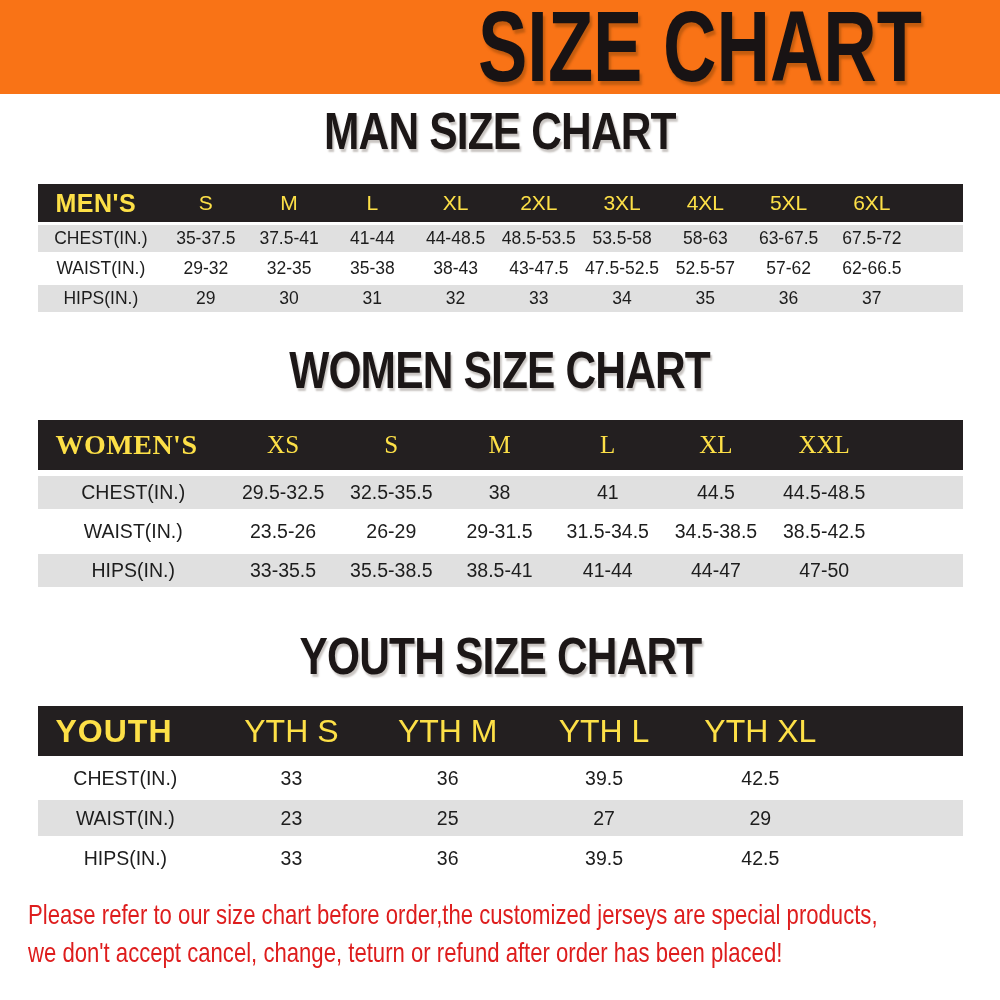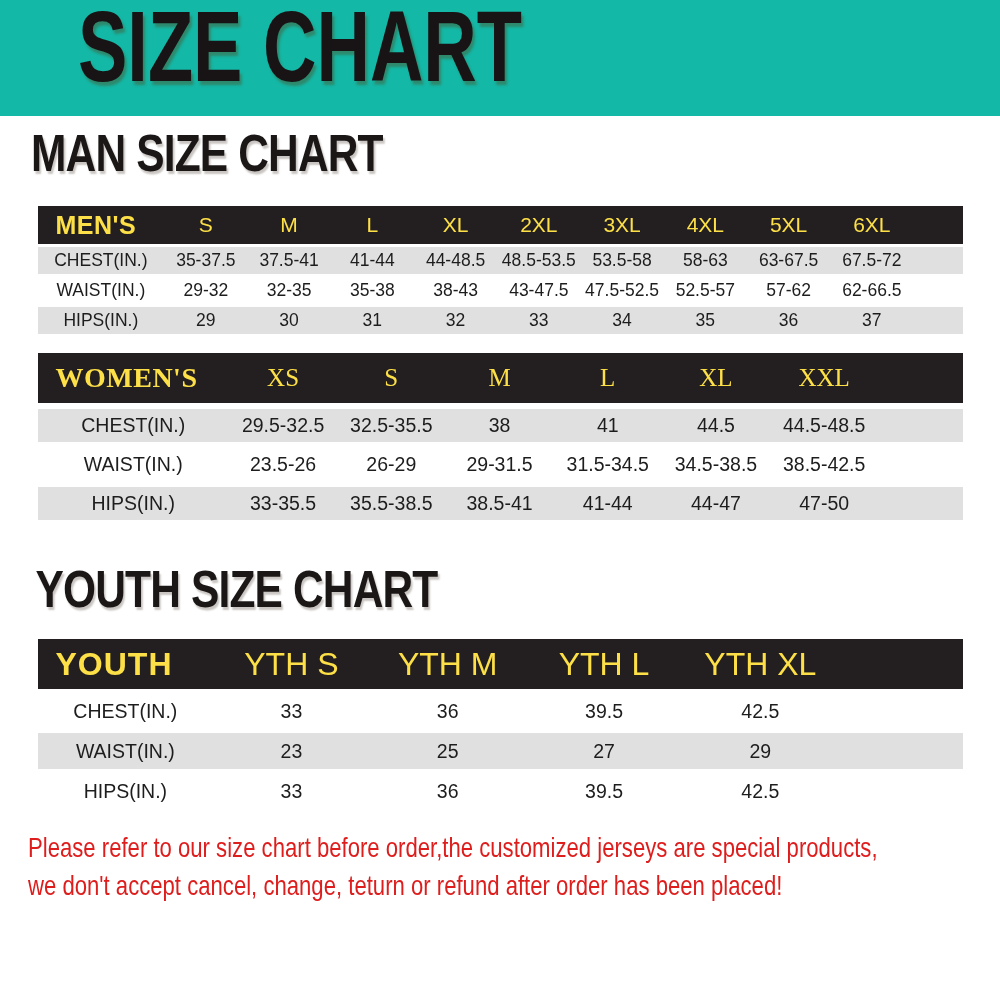--- a/index.html
+++ b/index.html
@@ -1,26 +1,26 @@
 <!DOCTYPE html>
 <html><head>
 <meta charset="utf-8">
 <style>
   * { margin:0; padding:0; box-sizing:border-box; }
   html,body { width:1000px; height:1000px; background:#ffffff;
     font-family:"Liberation Sans", sans-serif; overflow:hidden; }
 
   
-  .banner { height:116px; background:#14b8a6; text-align:left; overflow:hidden; }
+  .banner { height:94px; background:#f97316; text-align:right; overflow:hidden; }
   .banner-title { display:inline-block; font-weight:bold; font-size:100px; line-height:92px;
     color:#181314; transform:scaleX(0.74) scaleY(1.0); transform-origin:center;
     white-space:nowrap; letter-spacing:0px; text-shadow:3px 4px 3px rgba(95,50,0,0.35); }
 
   
-  .section-heading { line-height:50px; }
+  .section-heading { text-align:center; line-height:50px; }
   .section-heading .cond { display:inline-block; font-weight:bold; font-size:50px; color:#1c1717;
     transform:scaleX(0.85) scaleY(1.04); transform-origin:center; white-space:nowrap;
     letter-spacing:-1px; text-shadow:2px 3px 2px #c9c5c2; }
   .h-men   { margin-top:12px; }
   .h-women { margin-top:30px; }
   .h-youth { margin-top:38px; }
 
   
   .size-table { width:925px; margin:0 auto; border-collapse:separate; table-layout:fixed; }
   .t-men   { margin-top:16px; border-spacing:0 3px; }
@@ -133,20 +133,23 @@
         <td>33</td>
         <td>34</td>
         <td>35</td>
         <td>36</td>
         <td>37</td>
         <td></td>
       </tr>
     </tbody>
   </table>
 
+  <h2 class="section-heading h-women">
+    <span class="cond">WOMEN SIZE CHART</span>
+  </h2>
 
   <table class="size-table t-women">
     <colgroup>
         <col class="c-label">
         <col class="c-val">
         <col class="c-val">
         <col class="c-val">
         <col class="c-val">
         <col class="c-val">
         <col class="c-val">

